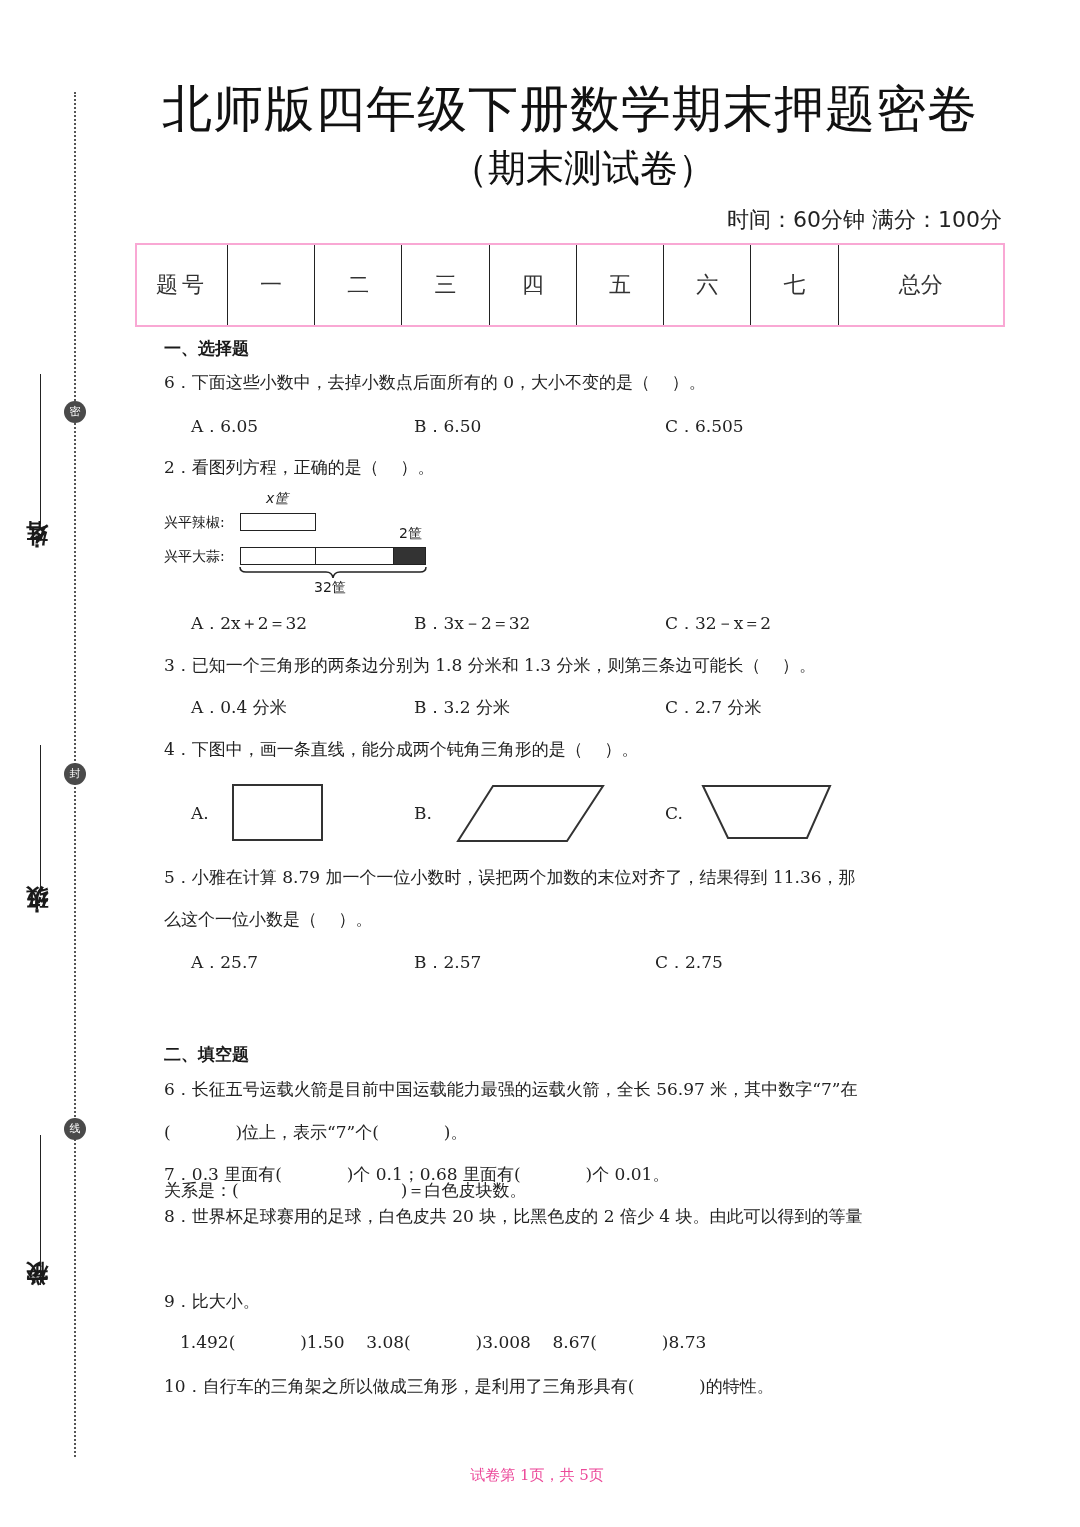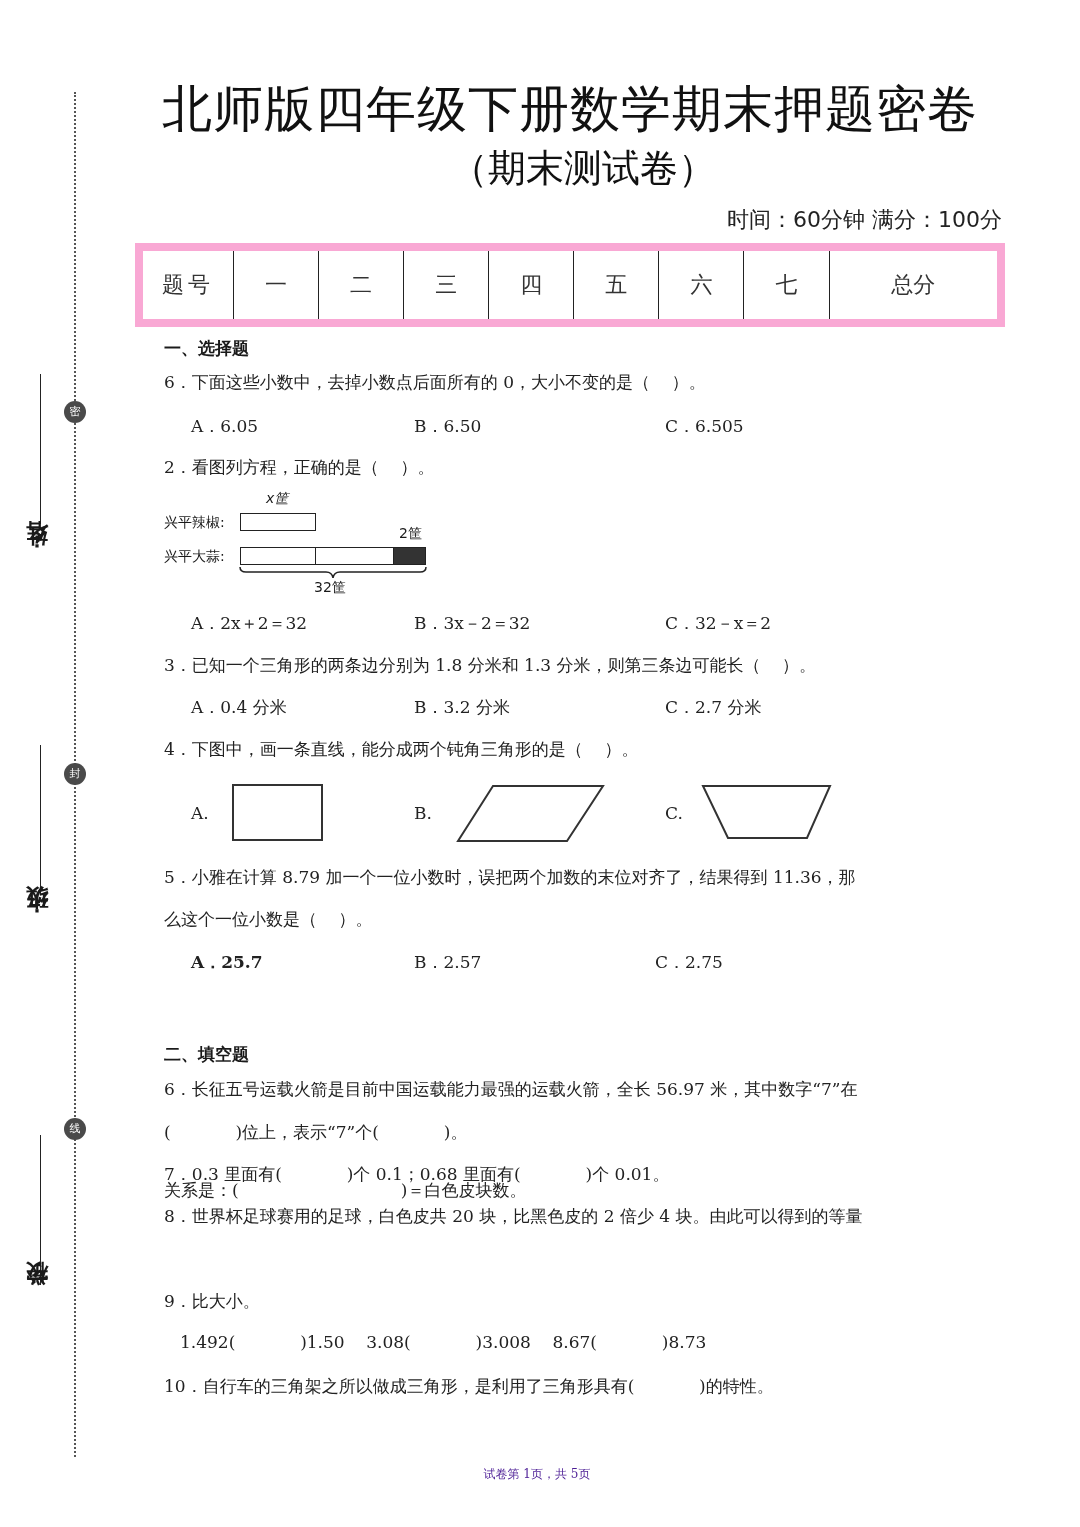--- a/index.html
+++ b/index.html
@@ -35,21 +35,21 @@
     .subtitle {
       position: absolute; left: 0; width: 1166px; top: 143px; text-align: center;
       font-family: "DejaVu Sans", sans-serif; font-size: 38px; color: #111;
     }
     .meta {
       position: absolute; right: 78px; top: 205px; font-size: 22px;
       font-family: "DejaVu Sans", sans-serif; color: #222;
     }
     table.score {
       position: absolute; left: 135px; top: 243px; width: 870px; height: 84px;
-      border-collapse: collapse; border: 8px solid #f9a8d4;
+      border-collapse: collapse; border: 2px solid #f9a8d4;
     }
     table.score td {
       border: 1.5px solid #222; text-align: center; font-size: 22px;
       font-family: "DejaVu Sans", sans-serif; color: #333; height: 40px;
     }
     table.score td:first-child { width: 88px; letter-spacing: 4px; }
     .section {
       position: absolute; left: 164px; font-size: 17px; font-weight: bold;
       font-family: "DejaVu Sans", sans-serif;
     }
@@ -62,21 +62,21 @@
     }
     .figure-label {
       position: absolute; font-size: 14px; font-weight: normal;
       font-family: "DejaVu Sans", sans-serif;
     }
     .bar {
       position: absolute; border: 1.5px solid #222; background: #fff; height: 16px;
     }
     .footer {
       position: absolute; left: 0; width: 1074px; top: 1466px; text-align: center;
-      font-size: 12px; color: #4c1d95;
+      font-size: 15px; color: #ec4899;
     }
   </style>
 </head>
 <body>
 
 <div class="dotline"></div>
 <div class="seal" style="top:401px;">密</div>
 <div class="seal" style="top:763px;">封</div>
 <div class="seal" style="top:1118px;">线</div>
 
@@ -149,21 +149,21 @@
 <svg class="abs" style="left:455px;top:783px;" width="152" height="62">
   <polygon points="38,3 148,3 112,58 3,58" fill="none" stroke="#333" stroke-width="2"></polygon>
 </svg>
 <div class="opt" style="left:665px;top:803px;">C.</div>
 <svg class="abs" style="left:700px;top:783px;" width="134" height="60">
   <polygon points="3,3 130,3 107,55 28,55" fill="none" stroke="#333" stroke-width="2"></polygon>
 </svg>
 
 <div class="q" style="top:866px;">5．小雅在计算 8.79 加一个一位小数时，误把两个加数的末位对齐了，结果得到 11.36，那</div>
 <div class="q" style="top:908px;">么这个一位小数是（    ）。</div>
-<div class="opt" style="left:191px;top:951px;font-weight:bold;">A．25.7</div>
+<div class="opt" style="left:191px;top:951px;">A．25.7</div>
 <div class="opt" style="left:414px;top:951px;">B．2.57</div>
 <div class="opt" style="left:655px;top:951px;">C．2.75</div>
 
 <div class="section" style="top:1043px;">二、填空题</div>
 
 <div class="q" style="top:1078px;">6．长征五号运载火箭是目前中国运载能力最强的运载火箭，全长 56.97 米，其中数字“7”在</div>
 <div class="q" style="top:1121px;">(            )位上，表示“7”个(            )。</div>
 
 <div class="q" style="top:1163px;">7．0.3 里面有(            )个 0.1；0.68 里面有(            )个 0.01。</div>
 

